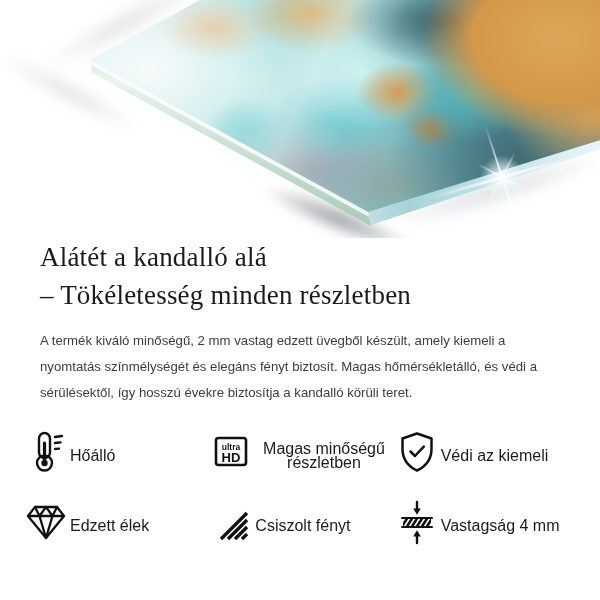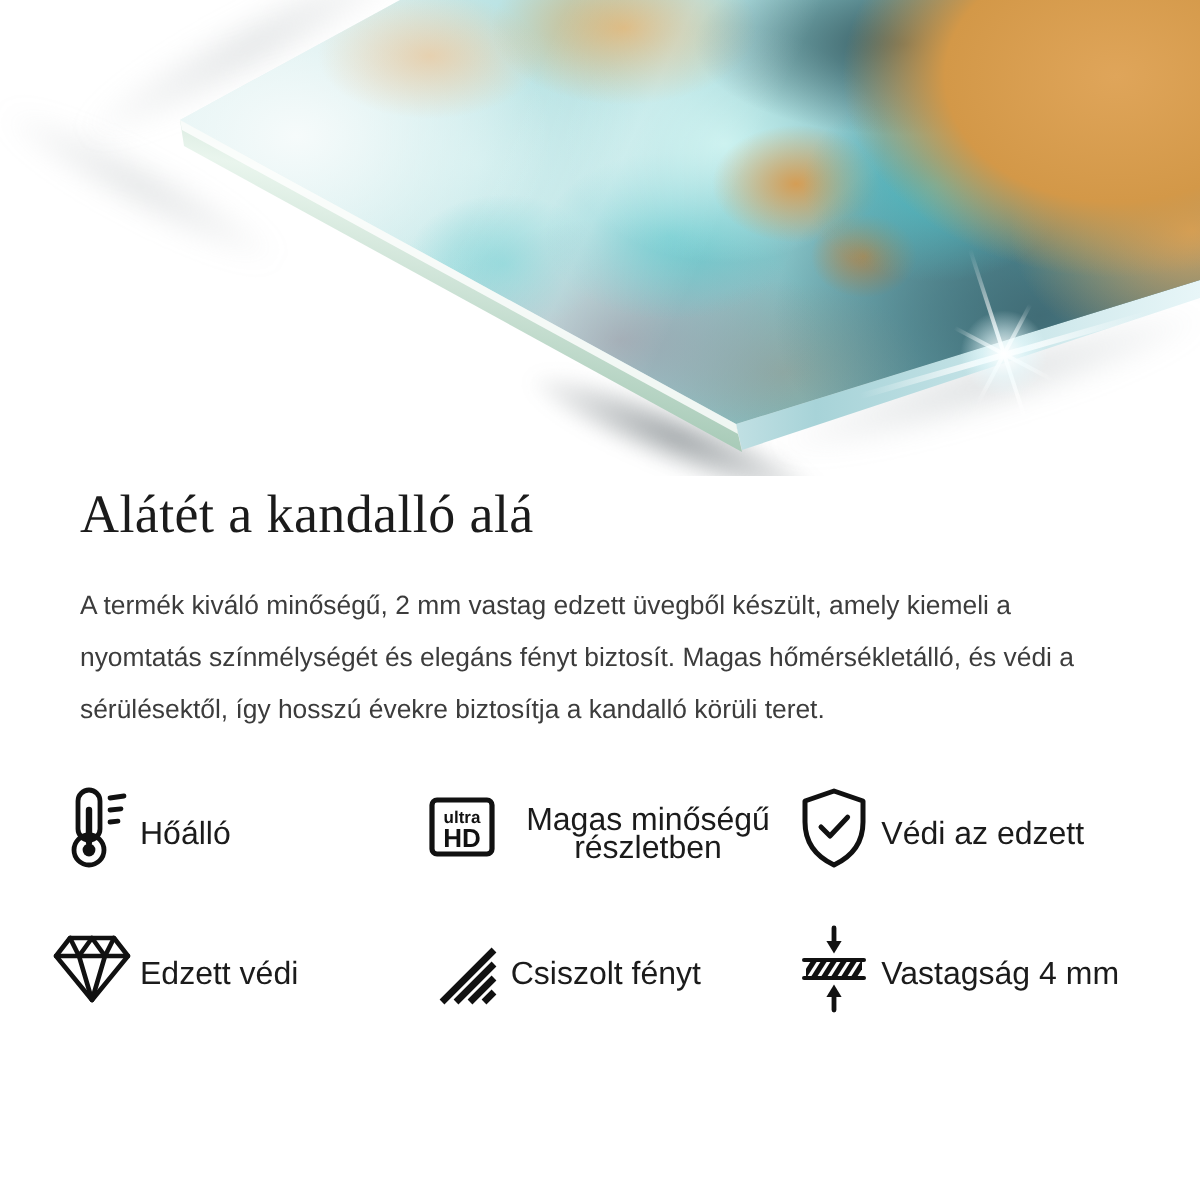--- a/index.html
+++ b/index.html
@@ -133,21 +133,21 @@
     <div class="sparkle">
       <span class="ray r1"></span>
         <span class="ray r2"></span>
       <span class="ray r3"></span>
         <span class="ray r4"></span>
       <span class="glow"></span>
     </div>
   </section>
 
   <section class="content">
-    <h1 class="title"><span>Alátét a kandalló alá</span><br></h1>
+    <h1 class="title"><span>Alátét a kandalló alá</span><br><span>– Tökéletesség minden részletben</span></h1>
 
     <p class="desc">A termék kiváló minőségű, 2 mm vastag edzett üvegből készült, amely kiemeli a nyomtatás színmélységét és elegáns fényt biztosít. Magas hőmérsékletálló, és védi a sérülésektől, így hosszú évekre biztosítja a kandalló körüli teret.</p>
 
     <div class="features">
 
       <div class="feature">
         <span class="ficon">
           <svg width="48" height="48" viewBox="0 0 48 48">
             <rect class="stroke" x="17" y="5" width="11" height="25" rx="5.5"></rect>
             <circle class="stroke" cx="22.5" cy="35" r="7.5"></circle>
@@ -172,33 +172,33 @@
         <span class="flabel">Magas minőségű részletben</span>
       </div>
 
       <div class="feature">
         <span class="ficon">
           <svg width="48" height="48" viewBox="0 0 48 48">
             <path class="stroke" d="M24 5.5 L38.5 10.5 V21 C38.5 31.5 32.5 38.5 24 42.5 C15.5 38.5 9.5 31.5 9.5 21 V10.5 Z" style="stroke-width:2.5"></path>
             <path class="stroke" d="M17.5 23.5 L22 28 L30.8 18.6" style="stroke-width:2.5"></path>
           </svg>
         </span>
-        <span class="flabel">Védi az edzett</span>
+        <span class="flabel">Védi az kiemeli</span>
       </div>
 
       <div class="feature">
         <span class="ficon">
           <svg width="48" height="48" viewBox="0 0 48 48">
             <path class="stroke" d="M13 9 H35 L42 18 L24 40 L6 18 Z" style="stroke-width:2.3"></path>
             <path class="stroke" d="M6 18 H42" style="stroke-width:2.3"></path>
             <path class="stroke" d="M13 9 L17.5 18 L24 9 L30.5 18 L35 9" style="stroke-width:2.3"></path>
             <path class="stroke" d="M17.5 18 L24 40 L30.5 18" style="stroke-width:2.3"></path>
           </svg>
         </span>
-        <span class="flabel">Edzett védi</span>
+        <span class="flabel">Edzett élek</span>
       </div>
 
       <div class="feature">
         <span class="ficon">
           <svg width="48" height="48" viewBox="0 0 48 48">
             <line class="fill" x1="7" y1="41" x2="40" y2="8" stroke="#111" stroke-width="3.4"></line>
             <line x1="14" y1="41" x2="40" y2="15" stroke="#111" stroke-width="3.4"></line>
             <line x1="21" y1="41" x2="40" y2="22" stroke="#111" stroke-width="3.4"></line>
             <line x1="28" y1="41" x2="40" y2="29" stroke="#111" stroke-width="3.4"></line>
             <line x1="35" y1="41" x2="40" y2="36" stroke="#111" stroke-width="3.4"></line>

